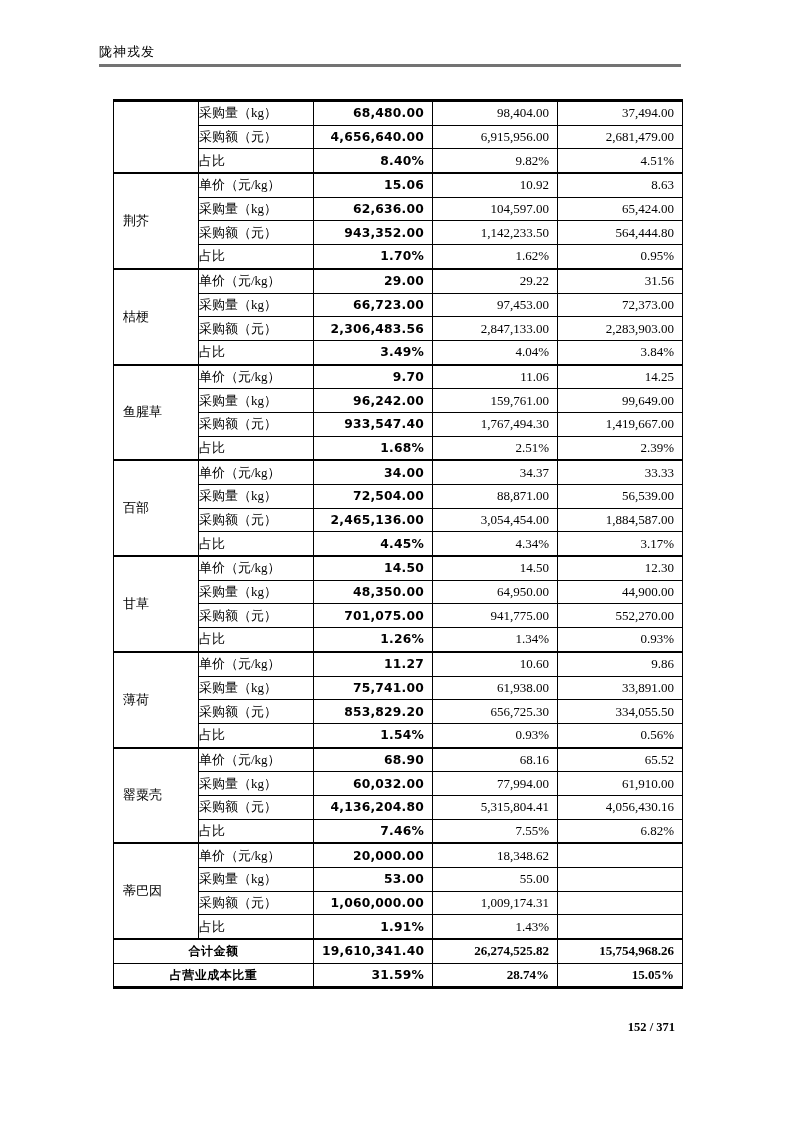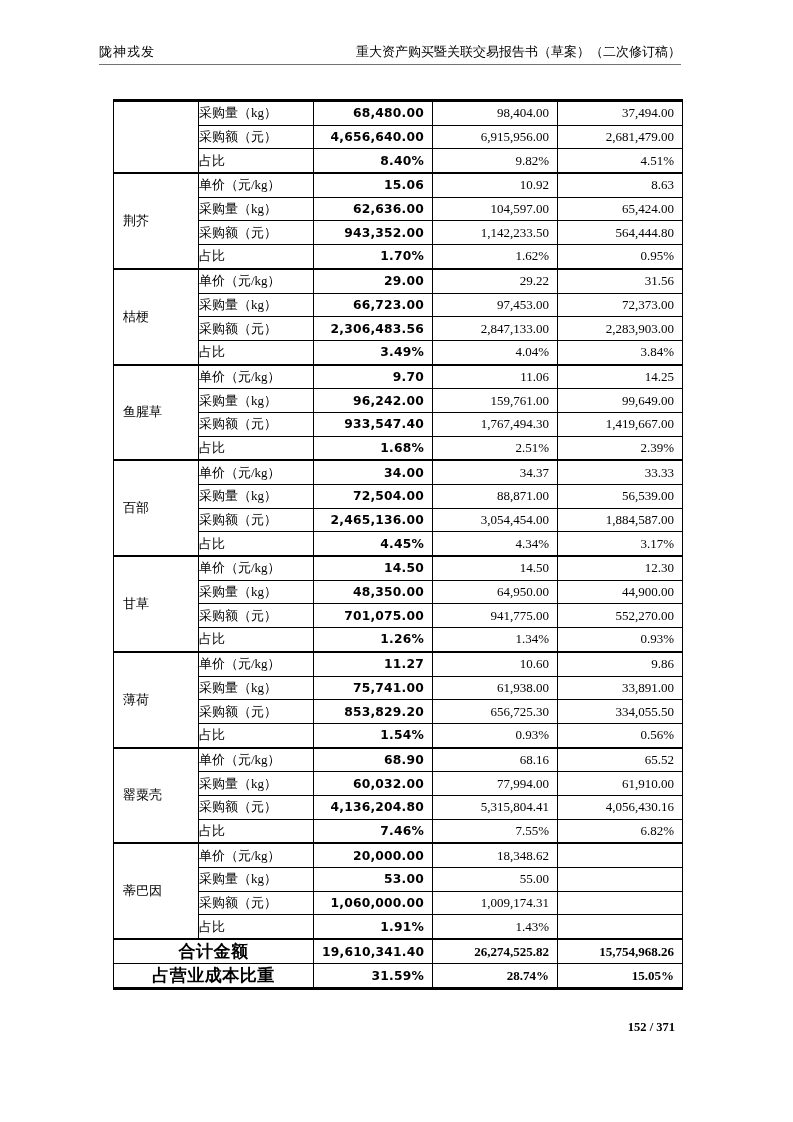--- a/index.html
+++ b/index.html
@@ -1,48 +1,47 @@
 <!DOCTYPE html>
 <html><head>
 <meta charset="utf-8">
 <style>
   html,body{margin:0;padding:0;background:#e8e8e8;}
   .page{position:relative;width:793px;height:1122px;background:#ffffff;margin:0 auto;
         font-family:"Liberation Serif","DejaVu Serif",serif;color:#000;overflow:hidden;}
   .header{position:absolute;top:44px;left:99px;width:582px;display:flex;
-          justify-content:space-between;align-items:flex-end;border-bottom:1px solid #737373;
+          justify-content:space-between;align-items:flex-end;border-bottom:3px solid #737373;
           padding-bottom:4px;font-size:13px;line-height:1.2;}
   .header .hl{letter-spacing:1px;}
   .data-table{position:absolute;top:99px;left:113px;width:569px;border-collapse:collapse;
               table-layout:fixed;border:1px solid #000;border-top:3px solid #000;
               border-bottom:3px solid #000;}
   .data-table td{border:1px solid #000;font-size:13px;height:22.7px;padding:0 8px;
                  white-space:nowrap;overflow:hidden;vertical-align:middle;}
   td.name-cell{text-align:left;padding-left:9px;}
   td.label-cell{text-align:left;padding-left:0;}
   td.val{text-align:right;}
   td.v0{font-family:"DejaVu Sans","Liberation Sans",sans-serif;font-weight:bold;
         font-size:12.3px;letter-spacing:0.2px;}
   td.v1,td.v2{font-family:"Liberation Serif","DejaVu Serif",serif;}
   tr.group-start td{border-top:2px solid #000;}
   tr.total-row td.total-label{text-align:center;font-family:"DejaVu Sans","Liberation Sans",sans-serif;
-        font-weight:bold;font-size:17px;letter-spacing:0.5px;}
+        font-weight:bold;font-size:12px;letter-spacing:0.5px;}
   tr.total-row td.v1,tr.total-row td.v2{font-weight:bold;}
   .note{position:absolute;top:986px;left:143px;font-size:13.5px;letter-spacing:0.5px;}
   .page-number{position:absolute;top:1020px;right:118px;font-size:12.5px;font-weight:bold;
                font-family:"Liberation Serif","DejaVu Serif",serif;}
 </style>
 </head>
 <body>
 
 <div class="page">
 
   <div class="header">
     <span class="hl">陇神戎发</span>
-    <span class="hr">重大资产购买暨关联交易报告书（草案）（二次修订稿）</span>
   </div>
 
   <table class="data-table">
     <colgroup>
       <col style="width:85px">
       <col style="width:115px">
       <col style="width:119px">
       <col style="width:125px">
       <col style="width:125px">
     </colgroup>

